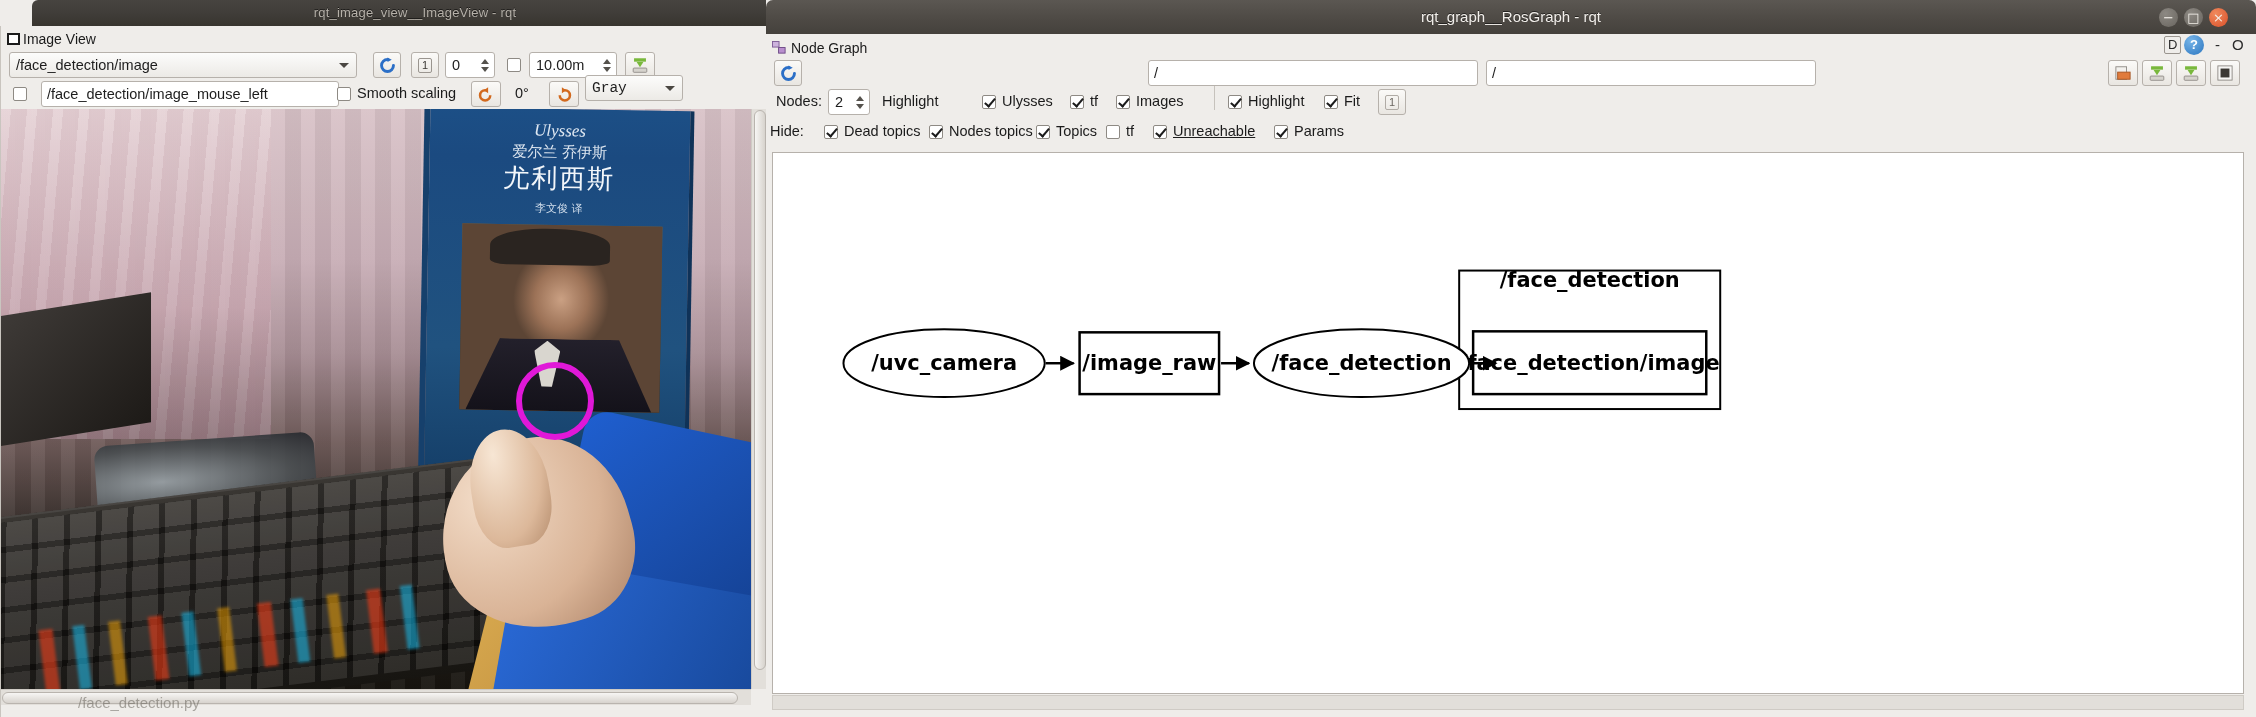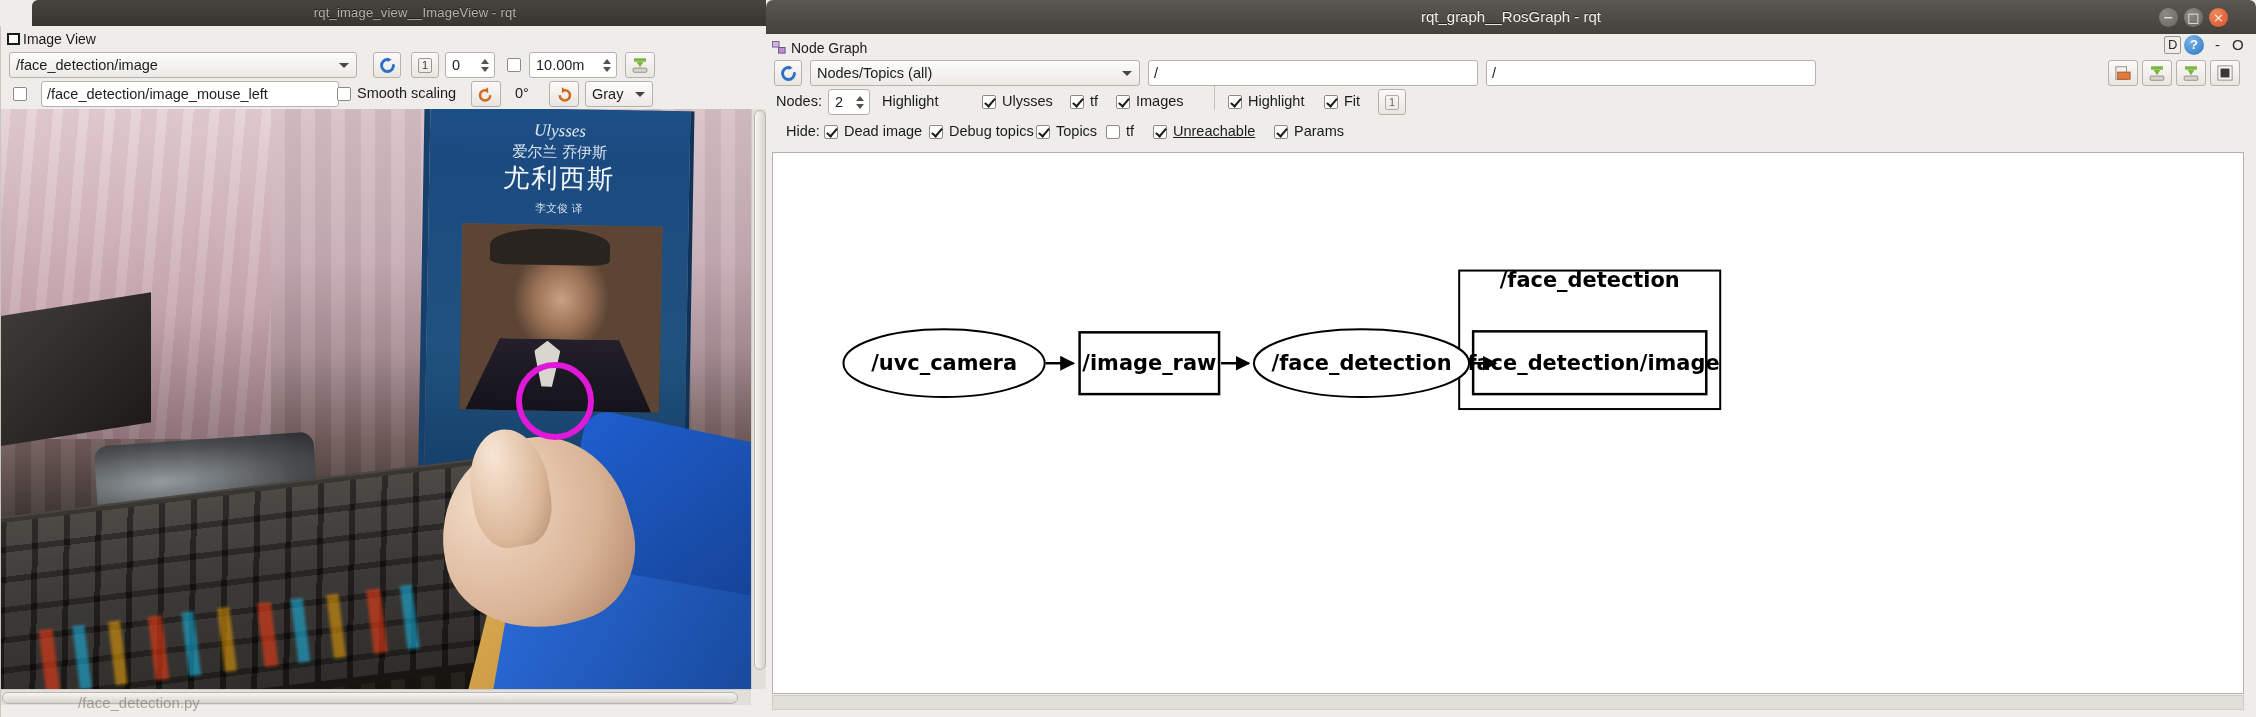--- a/index.html
+++ b/index.html
@@ -394,21 +394,21 @@
 
     <span class="lbl" style="position:absolute; left:514px; top:59px;">0°</span>
 
     <div class="tbtn" style="position:absolute; left:548px; top:55px; width:30px;">
       <svg width="18" height="17" viewBox="0 0 20 20">
         <path d="M5 11 A6 6 0 1 0 11 5 L8 5" fill="none" stroke="#d2691e" stroke-width="3"></path>
         <path d="M7.5 1.5 L7.5 8.5 L12.5 5 Z" fill="#d2691e"></path>
       </svg>
     </div>
 
-    <div class="combo" style="position:absolute; left:584px; top:55px; width:68px;">
+    <div class="combo" style="position:absolute; left:584px; top:49px; width:98px;font-family:Liberation Mono, monospace;">
       <span>Gray</span>
       <span class="caret"></span>
     </div>
 
     <div id="image-canvas">
       <div class="photo"></div>
       <div class="curtain"></div>
       <div class="laptop"></div>
       <div class="desk-items"></div>
       <div class="tape"></div>
@@ -481,24 +481,20 @@
     <div class="dock-ctl" style="left:1449px; top:2px;">-</div>
     <div class="dock-ctl" style="left:1466px; top:2px;">O</div>
 
     <div class="tbtn" style="position:absolute; left:8px; top:26px; width:28px;">
       <svg width="17" height="17" viewBox="0 0 20 20">
         <path d="M10 3 A7 7 0 1 0 17 10" fill="none" stroke="#2b6fc7" stroke-width="3.4" stroke-linecap="round"></path>
         <path d="M10 0.5 L10 6 L15 3.2 Z" fill="#2b6fc7"></path>
       </svg>
     </div>
 
-    <div class="combo" style="position:absolute; left:44px; top:26px; width:330px;">
-      <span>Nodes/Topics (all)</span>
-      <span class="caret"></span>
-    </div>
 
     <div class="lineedit" style="position:absolute; left:382px; top:26px; width:330px;">
       <span>/</span>
     </div>
 
     <div class="lineedit" style="position:absolute; left:720px; top:26px; width:330px;">
       <span>/</span>
     </div>
 
     <div class="tbtn" style="position:absolute; left:1342px; top:26px; width:30px;">
@@ -553,27 +549,27 @@
     <span class="cbx on" style="position:absolute; left:462px; top:61px;"></span>
     <span class="lbl" style="position:absolute; left:482px; top:59px;">Highlight</span>
 
     <span class="cbx on" style="position:absolute; left:558px; top:61px;"></span>
     <span class="lbl" style="position:absolute; left:578px; top:59px;">Fit</span>
 
     <div class="tbtn" style="position:absolute; left:612px; top:55px; width:28px;">
       <span style="font-size:11px;color:#6b6761;border:1px solid #b0aba5;border-radius:2px;padding:0 3px;line-height:13px;">1</span>
     </div>
 
-    <span class="lbl" style="position:absolute; left:4px; top:89px;margin-left:16px;">Hide:</span>
+    <span class="lbl" style="position:absolute; left:4px; top:89px;">Hide:</span>
 
     <span class="cbx on" style="position:absolute; left:58px; top:91px;"></span>
-    <span class="lbl" style="position:absolute; left:78px; top:89px;">Dead image</span>
+    <span class="lbl" style="position:absolute; left:78px; top:89px;">Dead topics</span>
 
     <span class="cbx on" style="position:absolute; left:163px; top:91px;"></span>
-    <span class="lbl" style="position:absolute; left:183px; top:89px;">Debug topics</span>
+    <span class="lbl" style="position:absolute; left:183px; top:89px;">Nodes topics</span>
 
     <span class="cbx on" style="position:absolute; left:270px; top:91px;"></span>
     <span class="lbl" style="position:absolute; left:290px; top:89px;">Topics</span>
 
     <span class="cbx" style="position:absolute; left:340px; top:91px;"></span>
     <span class="lbl" style="position:absolute; left:360px; top:89px;">tf</span>
 
     <span class="cbx on" style="position:absolute; left:387px; top:91px;"></span>
     <span class="lbl" style="position:absolute; left:407px; top:89px;text-decoration:underline;">Unreachable</span>
 

